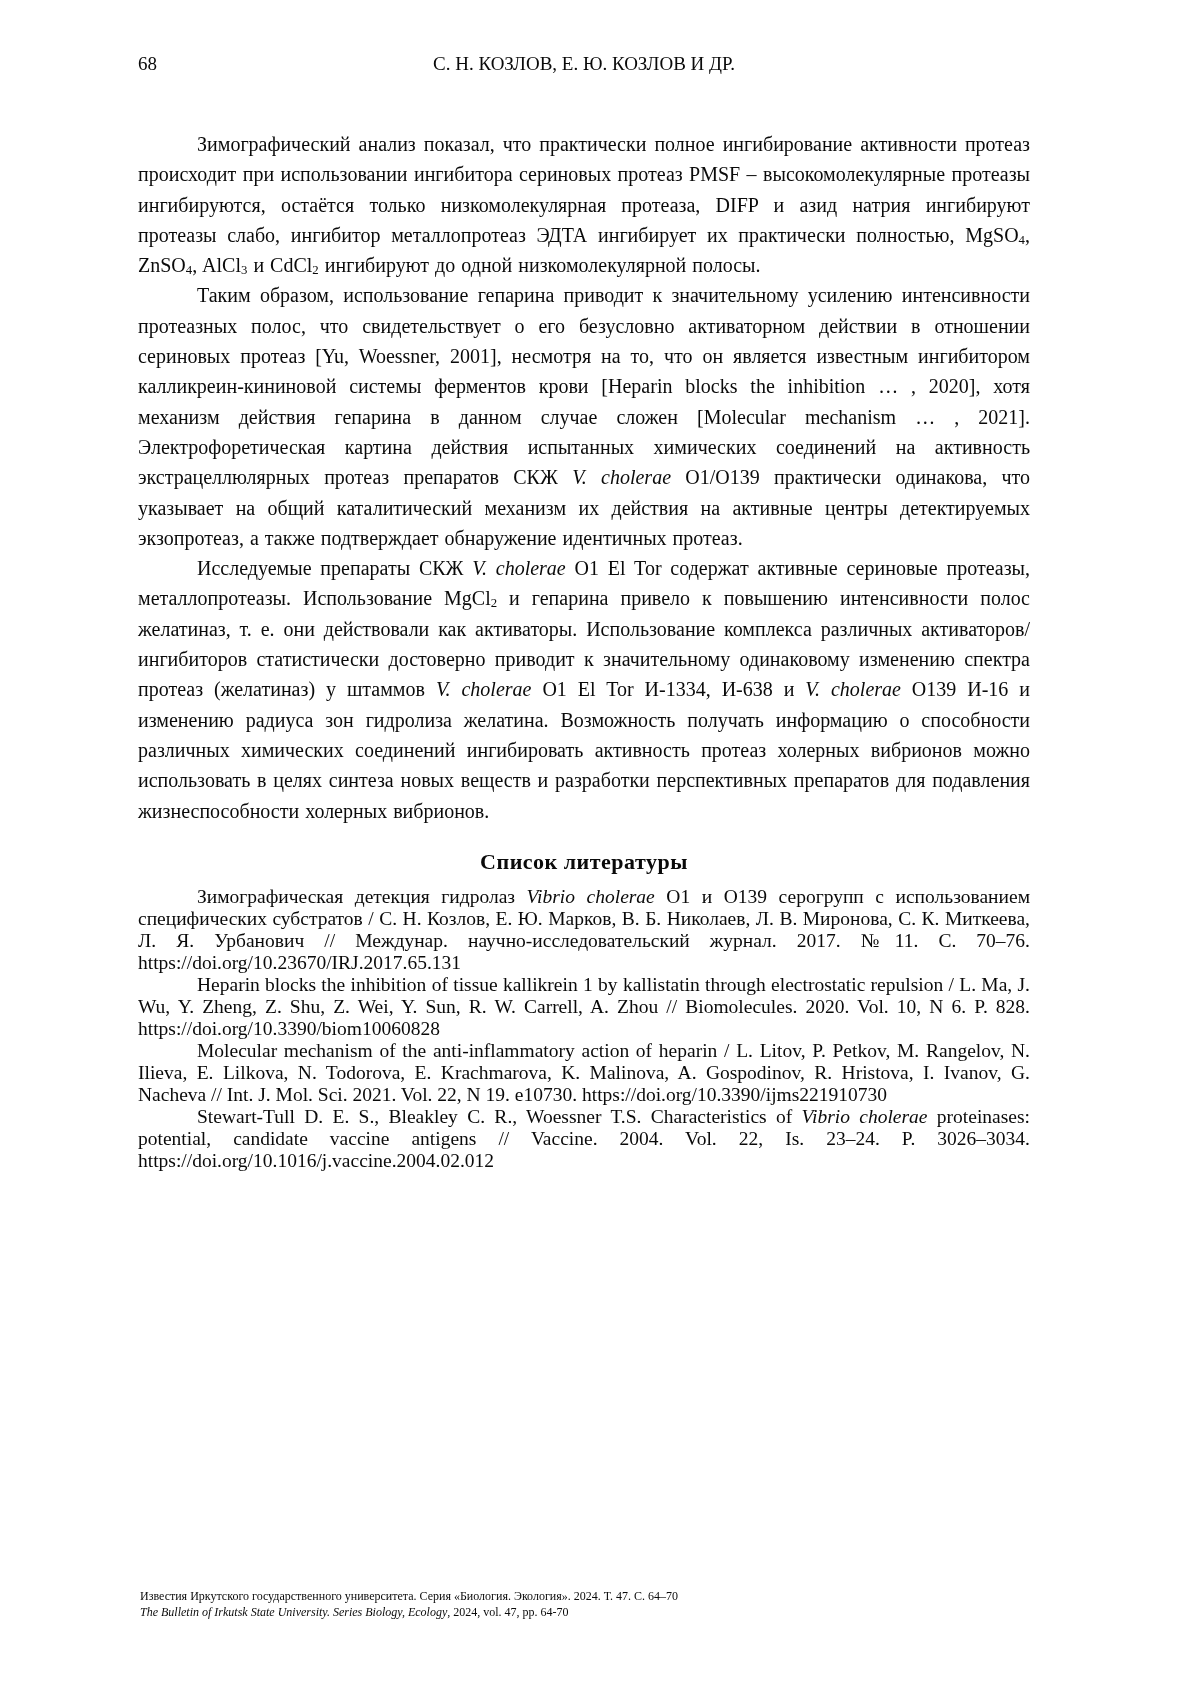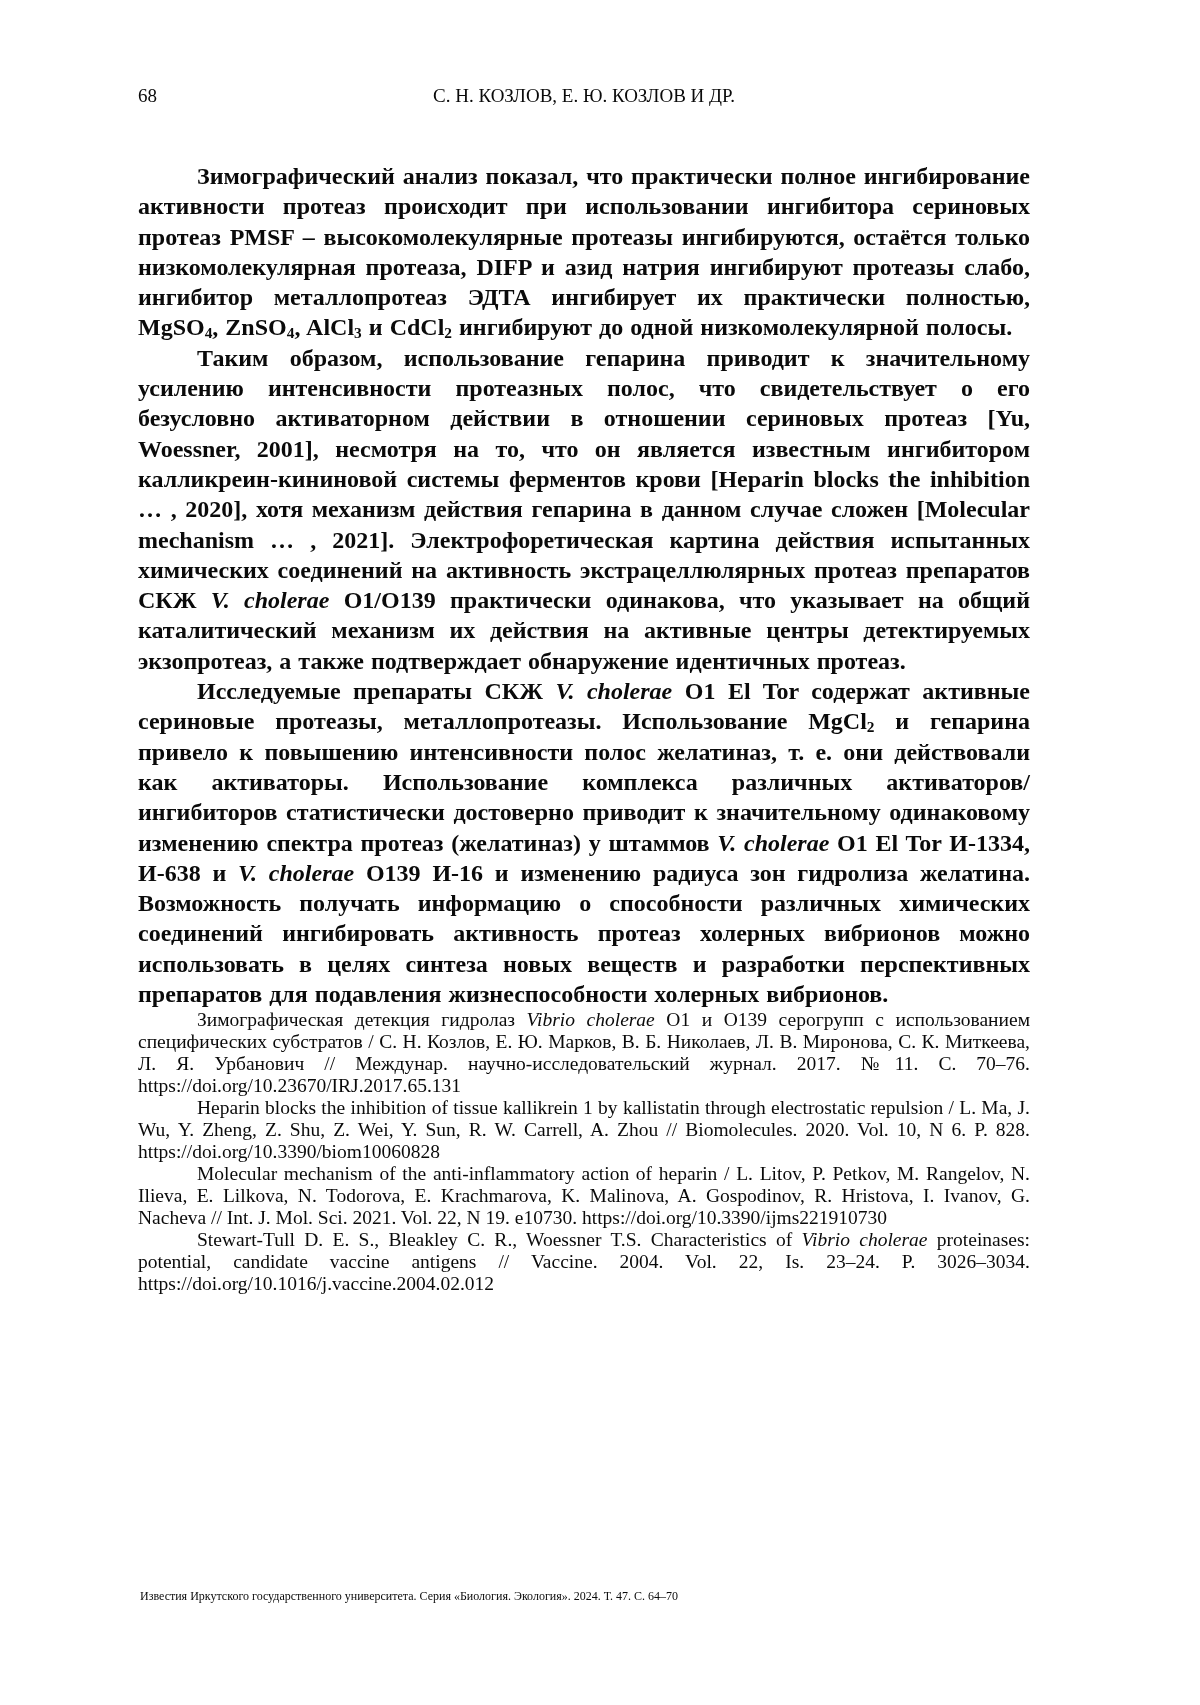--- a/index.html
+++ b/index.html
@@ -8,21 +8,21 @@
     background: #ffffff;
   }
   .page {
     position: relative;
     width: 1200px;
     height: 1705px;
     background: #ffffff;
     color: #0a0a0a;
     font-family: "Liberation Serif", "DejaVu Serif", serif;
     box-sizing: border-box;
-    padding: 84px 170px 0 138px;
+    padding: 52px 170px 0 138px;
     overflow: hidden;
   }
   .running-header {
     position: relative;
     height: 24px;
     font-size: 19px;
     line-height: 24px;
     text-align: center;
     white-space: nowrap;
   }
@@ -31,24 +31,23 @@
     left: 0;
     top: 0;
   }
   .article-body {
     margin-top: 53px;
   }
   .para {
     margin: 0;
     text-align: justify;
     text-indent: 59px;
-    font-size: 24px;
+    font-size: 20px;
     line-height: 30.3px;
     word-spacing: 1px;
-    font-weight: bold;
   }
   sub {
     font-size: 64%;
     line-height: 0;
     vertical-align: -0.18em;
   }
   .refs-heading {
     margin: 23px 0 11px 0;
     text-align: center;
     font-size: 22px;
@@ -80,24 +79,26 @@
   <header class="running-header">
     <span class="page-num">68</span>
     <span>С. Н. КОЗЛОВ, Е. Ю. КОЗЛОВ И ДР.</span>
   </header>
 
   <main class="article-body">
     <p class="para"><span>Зимографический анализ показал, что практически полное ингибирование активности протеаз происходит при использовании ингибитора сериновых протеаз PMSF – высокомолекулярные протеазы ингибируются, остаётся только низкомолекулярная протеаза, DIFP и азид натрия ингибируют протеазы слабо, ингибитор металлопротеаз ЭДТА ингибирует их практически полностью, MgSO</span><sub>4</sub><span>, ZnSO</span><sub>4</sub><span>, AlCl</span><sub>3</sub><span> и CdCl</span><sub>2</sub><span> ингибируют до одной низкомолекулярной полосы.</span></p>
     <p class="para"><span>Таким образом, использование гепарина приводит к значительному усилению интенсивности протеазных полос, что свидетельствует о его безусловно активаторном действии в отношении сериновых протеаз [Yu, Woessner, 2001], несмотря на то, что он является известным ингибитором калликреин-кининовой системы ферментов крови [Heparin blocks the inhibition … , 2020], хотя механизм действия гепарина в данном случае сложен [Molecular mechanism … , 2021]. Электрофоретическая картина действия испытанных химических соединений на активность экстрацеллюлярных протеаз препаратов СКЖ </span><span class="italic">V. cholerae</span><span> О1/О139 практически одинакова, что указывает на общий каталитический механизм их действия на активные центры детектируемых экзопротеаз, а также подтверждает обнаружение идентичных протеаз.</span></p>
     <p class="para"><span>Исследуемые препараты СКЖ </span><span class="italic">V. cholerae</span><span> О1 El Tor содержат активные сериновые протеазы, металлопротеазы. Использование MgCl</span><sub>2</sub><span> и гепарина привело к повышению интенсивности полос желатиназ, т. е. они действовали как активаторы. Использование комплекса различных активаторов/ингибиторов статистически достоверно приводит к значительному одинаковому изменению спектра протеаз (желатиназ) у штаммов </span><span class="italic">V. cholerae</span><span> О1 El Tor И-1334, И-638 и </span><span class="italic">V. cholerae</span><span> О139 И-16 и изменению радиуса зон гидролиза желатина. Возможность получать информацию о способности различных химических соединений ингибировать активность протеаз холерных вибрионов можно использовать в целях синтеза новых веществ и разработки перспективных препаратов для подавления жизнеспособности холерных вибрионов.</span></p>
 
+    <h2 class="refs-heading">Список литературы</h2>
 
     <p class="ref"><span>Зимографическая детекция гидролаз </span><span class="italic">Vibrio cholerae</span><span> О1 и О139 серогрупп с использованием специфических субстратов / С. Н. Козлов, Е. Ю. Марков, В. Б. Николаев, Л. В. Миронова, С. К. Миткеева, Л. Я. Урбанович // Междунар. научно-исследовательский журнал. 2017. №11. С. 70–76. https://doi.org/10.23670/IRJ.2017.65.131</span></p>
     <p class="ref"><span>Heparin blocks the inhibition of tissue kallikrein 1 by kallistatin through electrostatic repulsion / L. Ma, J. Wu, Y. Zheng, Z. Shu, Z. Wei, Y. Sun, R. W. Carrell, A. Zhou // Biomolecules. 2020. Vol. 10, N 6. P. 828. https://doi.org/10.3390/biom10060828</span></p>
     <p class="ref"><span>Molecular mechanism of the anti-inflammatory action of heparin / L. Litov, P. Petkov, M. Rangelov, N. Ilieva, E. Lilkova, N. Todorova, E. Krachmarova, K. Malinova, A. Gospodinov, R. Hristova, I. Ivanov, G. Nacheva // Int. J. Mol. Sci. 2021. Vol. 22, N 19. e10730. https://doi.org/10.3390/ijms221910730</span></p>
     <p class="ref"><span>Stewart-Tull D. E. S., Bleakley C. R., Woessner T.S. Characteristics of </span><span class="italic">Vibrio cholerae</span><span> proteinases: potential, candidate vaccine antigens // Vaccine. 2004. Vol. 22, Is. 23–24. P. 3026–3034. https://doi.org/10.1016/j.vaccine.2004.02.012</span></p>
   </main>
 
   <footer class="page-footer">
     <div>Известия Иркутского государственного университета. Серия «Биология. Экология». 2024. Т. 47. С. 64–70</div>
+    <div><span class="italic">The Bulletin of Irkutsk State University. Series Biology, Ecology</span><span>, 2024, vol. 47, pp. 64-70</span></div>
   </footer>
 
 </div>
 
 </body></html>

